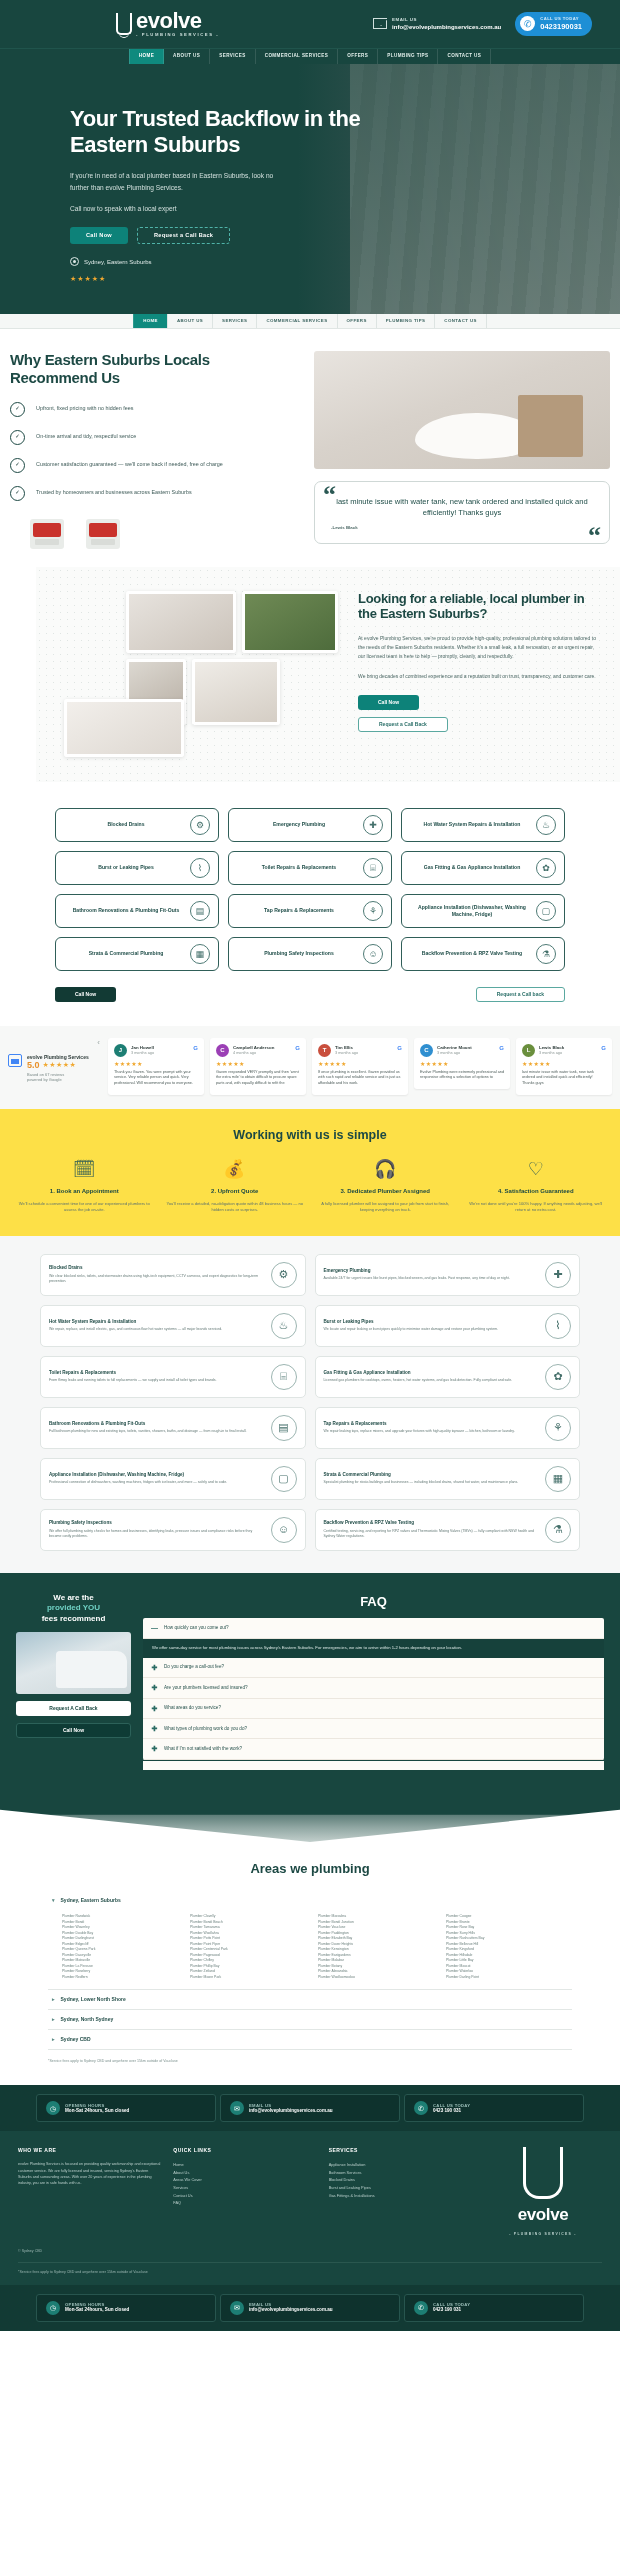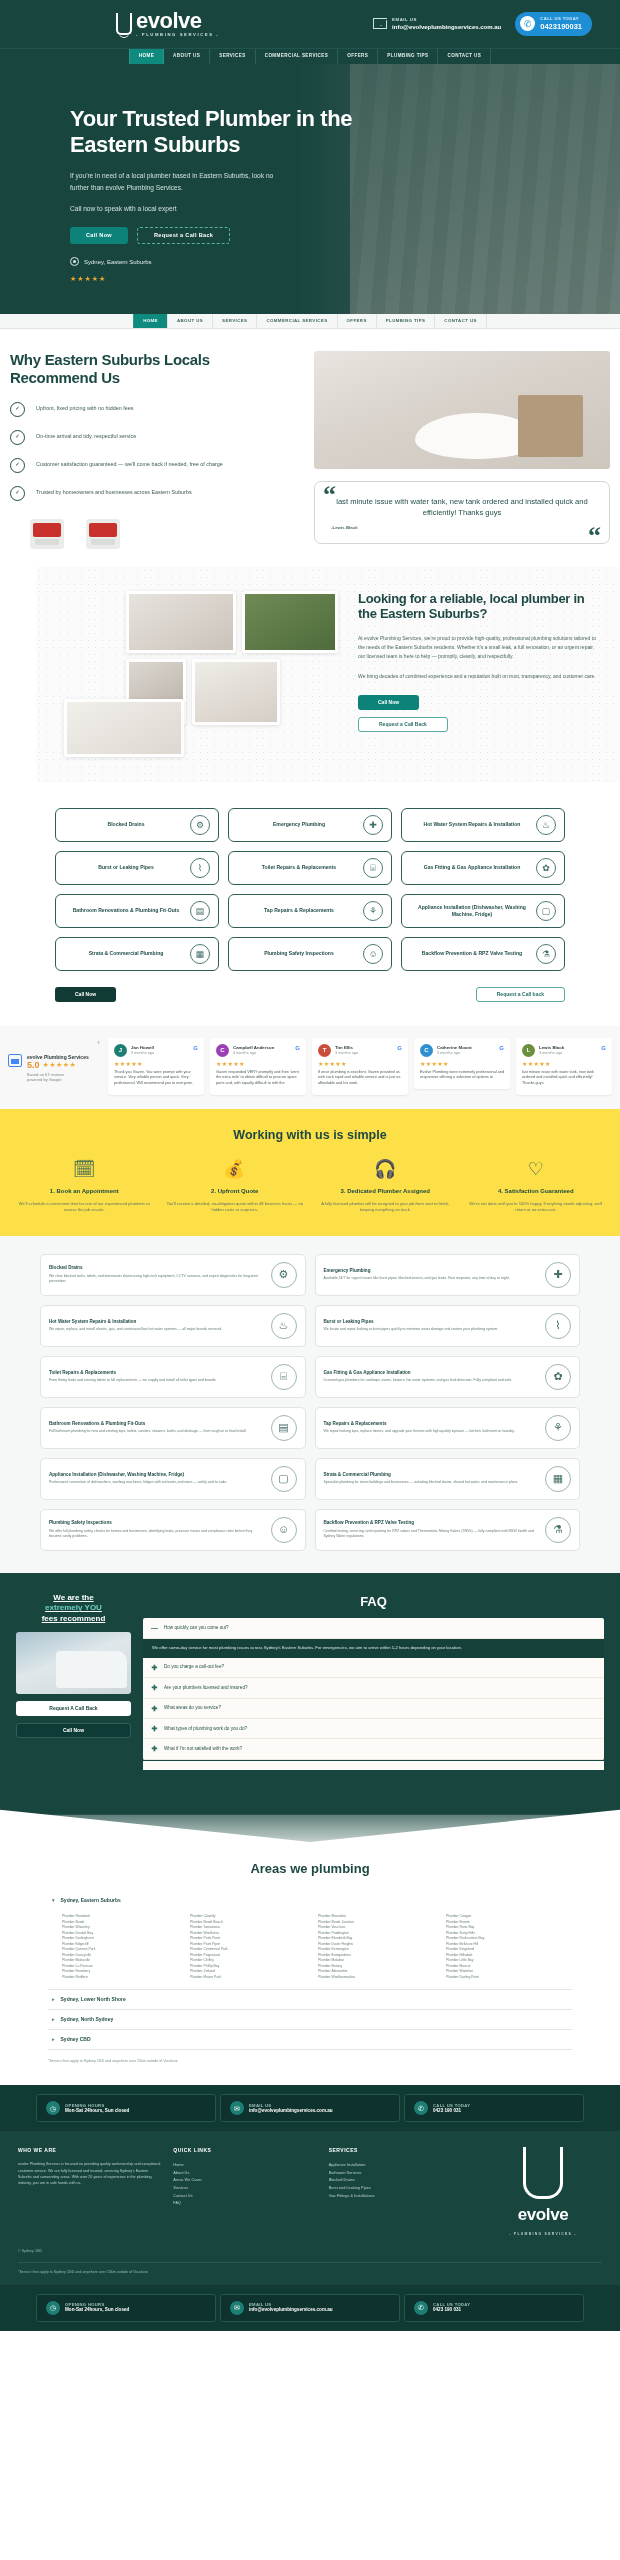--- a/index.html
+++ b/index.html
@@ -138,21 +138,21 @@
   .dgrid{display:grid;grid-template-columns:1fr 1fr;gap:9px;}
   .dcard{background:#fff;border:1px solid #dfe5e3;border-radius:5px;padding:7px 8px;display:flex;gap:6px;align-items:center;min-height:42px;}
   .dc-txt{flex:1;}
   .dc-txt h4{font-size:4.6px;font-weight:700;color:#1d4944;margin-bottom:2px;}
   .dc-txt p{font-size:3.5px;line-height:1.5;color:#647976;}
   .dc-ico{width:26px;height:26px;min-width:26px;border:1px solid #9cb5b1;border-radius:50%;display:flex;align-items:center;justify-content:center;font-size:11px;color:#46706b;}
 
   
   .faq-sec{background:#18463f;padding:20px 16px 26px;display:flex;gap:12px;position:relative;}
   .faq-left{width:115px;}
-  .faq-left h3{color:#fff;font-size:8px;font-weight:700;line-height:1.3;text-align:center;text-decoration:underline;}
+  .faq-left h3{color:#fff;font-size:8px;font-weight:700;line-height:1.3;text-align:center;}
   .faq-left h3 em{font-style:normal;color:#6fd0c3;}
   .van{height:62px;margin-top:8px;border-radius:3px;background:linear-gradient(160deg,#a8c3cf 0%,#dfe7ea 45%,#cdd7da 100%);position:relative;overflow:hidden;}
   .van:after{content:"";position:absolute;right:4px;bottom:6px;width:62%;height:60%;background:#f2f5f6;border-radius:4px 10px 3px 3px;}
   .faq-left .btn-sm{width:100%;margin-top:7px;}
   .btn-white{background:#fff;color:#18463f;}
   .btn-dark{background:#0e3b35;color:#fff;border:1px solid #2c6159;}
   .faq-right{flex:1;}
   .faq-title{color:#fff;font-size:13px;font-weight:700;text-align:center;margin-bottom:8px;}
   .faq-list{background:#fdfbf7;border-radius:2px;overflow:hidden;}
   .faq-q{display:flex;align-items:center;gap:6px;padding:5px 8px;font-size:4.6px;color:#27514c;border-bottom:1px solid #ece7df;}
@@ -226,21 +226,21 @@
     <div class="nav-item">ABOUT US</div>
     <div class="nav-item">SERVICES</div>
     <div class="nav-item">COMMERCIAL SERVICES</div>
     <div class="nav-item">OFFERS</div>
     <div class="nav-item">PLUMBING TIPS</div>
     <div class="nav-item">CONTACT US</div>
   </div>
 
   <div class="hero">
     <div class="hero-in">
-      <h1>Your Trusted Plumber in the Eastern Suburbs</h1>
+      <h1>Your Trusted Backflow in the Eastern Suburbs</h1>
       <p>If you're in need of a local plumber based in Eastern Suburbs, look no further than evolve Plumbing Services.</p>
       <p class="call">Call now to speak with a local expert</p>
       <div class="hero-btns">
         <div class="btn btn-solid">Call Now</div>
         <div class="btn btn-ghost">Request a Call Back</div>
       </div>
       <div class="hero-loc">
         <span class="pin">
             <i></i>
           </span>
@@ -561,21 +561,21 @@
           </div>
           <div class="dc-ico">⚗</div>
         </div>
     </div>
   </div>
 
   <div class="faq-sec">
     <div class="faq-left">
       <h3>
         <span>We are the</span><br>
-        <em>extremely YOU</em><br>
+        <em>provided YOU</em><br>
         <span>fees recommend</span>
       </h3>
       <div class="van"></div>
       <div class="btn-sm btn-white">Request A Call Back</div>
       <div class="btn-sm btn-dark">Call Now</div>
     </div>
     <div class="faq-right">
       <div class="faq-title">FAQ</div>
       <div class="faq-list">
         <div class="faq-q">

